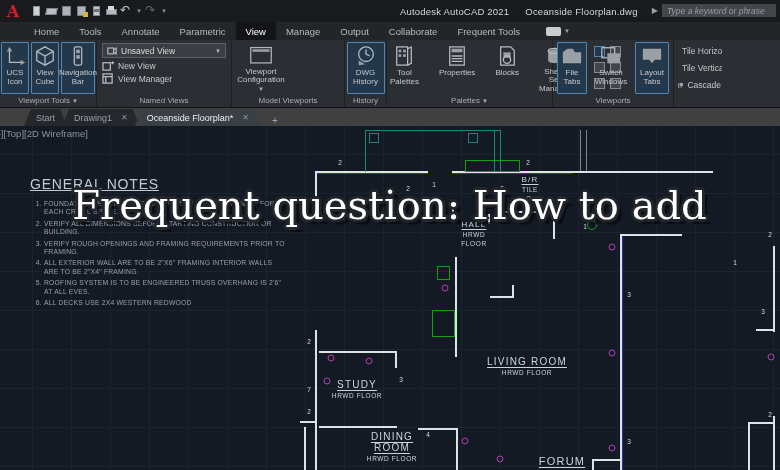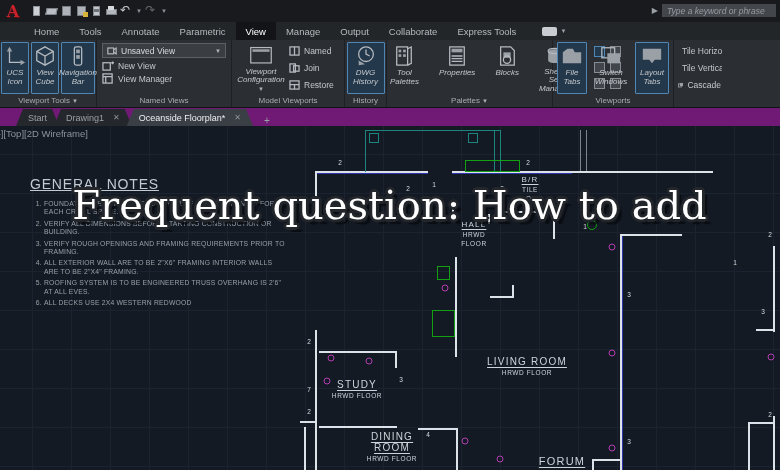--- a/index.html
+++ b/index.html
@@ -40,33 +40,33 @@
   .collapsebtn .cc{font-size:6px;color:#9aa0a6;}
   
   .ribbon{position:absolute;left:0;top:40px;width:780px;height:68px;background:#2b2f34;display:flex;
           border-bottom:1px solid #101214;box-sizing:border-box;}
   .panel{position:relative;border-right:1px solid #1e2124;box-sizing:border-box;flex:none;}
   .plabel{position:absolute;bottom:0;left:0;right:0;height:12px;line-height:12px;text-align:center;
           font-size:8px;color:#a8adb3;white-space:nowrap;}
   .plabel .pc{font-size:6px;margin-left:2px;}
   .pbody{position:absolute;inset:2px 1px 13px 1px;display:flex;}
   .bigbtn{display:flex;flex-direction:column;align-items:center;justify-content:flex-start;
-          font-size:8px;line-height:8.5px;text-align:center;color:#c4c8cc;padding:2px 1px 0;box-sizing:border-box;border:1px solid transparent;font-style:italic;}
+          font-size:8px;line-height:8.5px;text-align:center;color:#c4c8cc;padding:2px 1px 0;box-sizing:border-box;border:1px solid transparent;}
   .bigbtn svg{margin-bottom:2px;}
   .hlb{border:1px solid #4e86b5;background:#24384b;border-radius:1px;}
   .srow{display:flex;align-items:center;gap:4px;font-size:8.5px;color:#c4c8cc;white-space:nowrap;}
   .combo{height:13px;background:#3a3e43;border:1px solid #5b6066;display:flex;align-items:center;
          gap:4px;font-size:8.5px;color:#d8dadd;padding:0 4px;}
   .combo .caret{margin-left:auto;font-size:6px;color:#aeb3b8;}
   .pgrid{display:grid;grid-template-columns:13px 13px;grid-auto-rows:13px;gap:3px;align-content:center;margin-left:5px;}
   .pmini{width:11px;height:11px;border:1px solid #878c92;background:#41464c;box-sizing:border-box;}
   .pmini.hl{border-color:#4e86b5;background:#24384b;}
   
-  .ftabbar{position:absolute;left:0;top:108px;width:780px;height:18px;background:#701a75;display:flex;
-           align-items:flex-end;padding-left:16px;box-sizing:border-box;}
+  .ftabbar{position:absolute;left:0;top:108px;width:780px;height:18px;background:#404040;display:flex;
+           align-items:flex-end;padding-left:24px;box-sizing:border-box;}
   .ftab{height:17px;display:flex;align-items:center;gap:9px;padding:0 12px;font-size:9px;color:#9aa0a6;
         background:#24272c;clip-path:polygon(7px 0,calc(100% - 7px) 0,100% 100%,0 100%);margin-right:-5px;}
   .ftab.active{background:#3a3f46;color:#eceef0;z-index:2;}
   .ftab .x{font-size:8px;color:#8d939a;}
   .newtab{margin-left:12px;font-size:10px;color:#9aa0a6;padding:0 4px;}
   
   .canvas{position:absolute;left:0;top:126px;width:780px;height:344px;overflow:hidden;background:#141a24;
           background-image:linear-gradient(#1c2330 1px,transparent 1px),linear-gradient(90deg,#1c2330 1px,transparent 1px);
           background-size:39px 39px;background-position:-7px -11px;}
   .vplabel{position:absolute;left:-5px;top:2px;font-size:9.5px;color:#8d939b;}
@@ -107,37 +107,41 @@
       <div class="qicon q-open"></div>
       <div class="qicon q-save"></div>
       <div class="qicon q-save-as"></div>
       <div class="qicon q-plot"></div>
       <div class="qicon q-print"></div>
       <div class="qicon q-undo"></div>
       <div class="qcaret">▼</div>
       <div class="qicon q-redo"></div>
       <div class="qcaret">▼</div>
     </div>
+  <div class="wintitle">
+    <span>Autodesk AutoCAD 2021</span>
+    <span>Oceanside Floorplan.dwg</span>
+  </div>
   <div class="searchwrap">
     <span class="sarrow">▶</span>
     <input class="sbox" placeholder="Type a keyword or phrase" style="">
   </div>
 </header>
 
 <nav class="rtabs">
   <div style="display:flex">
       <div class="rtab">Home</div>
       <div class="rtab">Tools</div>
       <div class="rtab">Annotate</div>
       <div class="rtab">Parametric</div>
       <div class="rtab active">View</div>
       <div class="rtab">Manage</div>
       <div class="rtab">Output</div>
       <div class="rtab">Collaborate</div>
-      <div class="rtab">Express Tools</div>
+      <div class="rtab">Frequent Tools</div>
     </div>
   <div class="collapsebtn">
     <span class="cb"></span>
     <span class="cc">▼</span>
   </div>
 </nav>
 
 <section class="ribbon">
 
   <div class="panel" style="width:97px">
@@ -201,43 +205,20 @@
 
   <div class="panel" style="width:113px">
     <div class="pbody" style="gap:2px;padding-left:2px">
       <div class="bigbtn" style="width:52px">
         <svg width="28" height="22" viewBox="0 0 30 24">
             <rect class="ic" x="3" y="3" width="24" height="18"></rect>
             <rect class="icf" x="5" y="5" width="20" height="3"></rect>
           </svg>
         <span>Viewport Configuration</span>
         <span class="pc" style="font-size:6px;color:#a8adb3">▼</span>
-      </div>
-      <div style="display:flex;flex-direction:column;justify-content:space-around">
-        <div class="srow">
-          <svg width="11" height="10" viewBox="0 0 12 11">
-              <rect class="ic" x="1" y="1" width="10" height="9"></rect>
-              <path class="ic" d="M6 1 L6 10"></path>
-            </svg>
-          <span>Named</span>
-        </div>
-        <div class="srow">
-          <svg width="11" height="10" viewBox="0 0 12 11">
-              <rect class="ic" x="1" y="1" width="6" height="9"></rect>
-              <rect class="ic" stroke="#5d7fc4" x="5" y="3" width="6" height="6"></rect>
-            </svg>
-          <span>Join</span>
-        </div>
-        <div class="srow">
-          <svg width="11" height="10" viewBox="0 0 12 11">
-              <rect class="ic" x="1" y="1" width="10" height="9"></rect>
-              <path class="ic" d="M1 5 L11 5 M6 5 L6 10"></path>
-            </svg>
-          <span>Restore</span>
-        </div>
       </div>
     </div>
     <div class="plabel"><span>Model Viewports</span></div>
   </div>
 
 
   <div class="panel" style="width:42px">
     <div class="pbody" style="justify-content:center">
       <div class="bigbtn hlb" style="width:38px">
         <svg width="24" height="22" viewBox="0 0 26 24">

